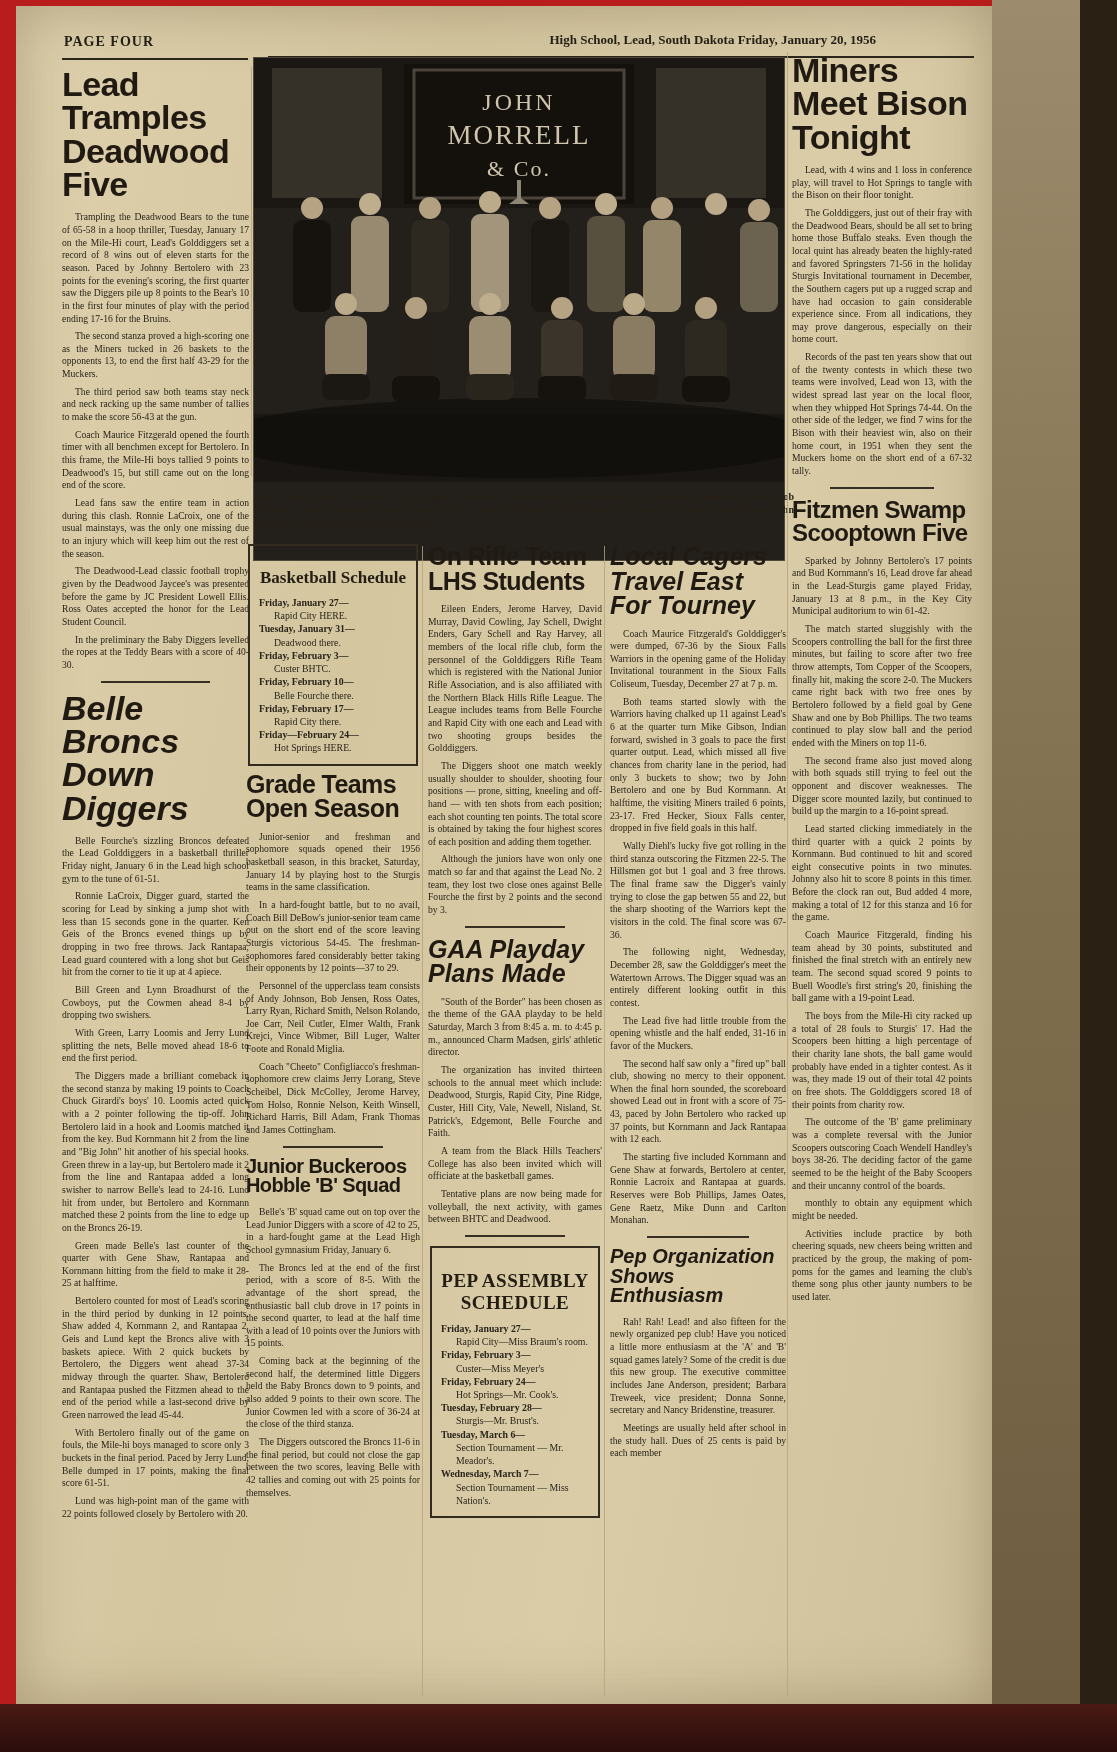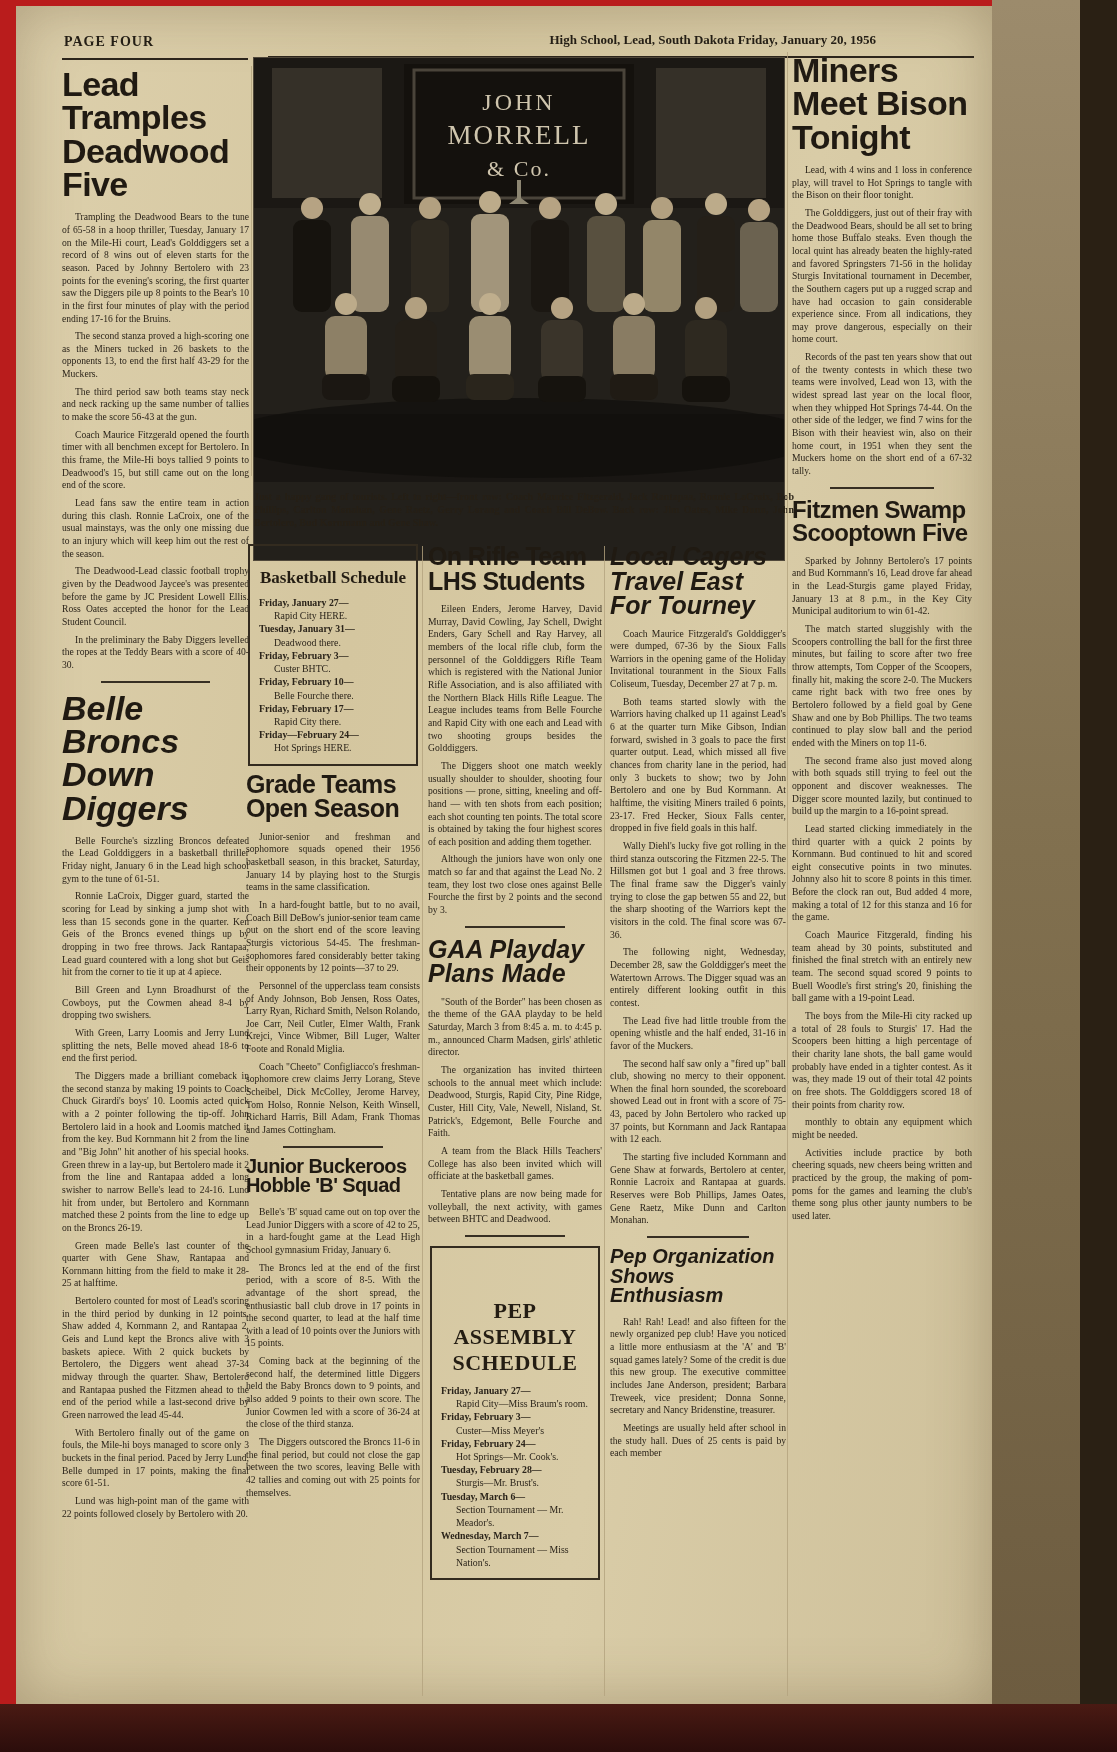--- a/index.html
+++ b/index.html
@@ -33,21 +33,21 @@
   .rule-sep{width:58%;margin:9px auto 9px;border-top:2px solid #372f23;}
   
   .photo-wrap{position:absolute;left:238px;top:52px;width:530px;height:502px;
     background:#23201b;box-shadow:0 0 0 1px #50483a;}
   .caption{position:absolute;left:238px;top:484px;width:540px;
     font:bold 10px "Liberation Serif",serif;line-height:1.3;text-align:justify;color:#261f15;}
   
   .schbox{border:2px solid #332b1f;padding:22px 9px 9px;margin:4px 2px 6px;}
   .sch-title{font-family:"Liberation Serif",serif;font-weight:bold;font-size:17px;
     text-align:center;color:#241d13;margin:0 0 8px;}
-  .sch-title.caps{font-size:22px;letter-spacing:.5px;margin-top:28px;}
+  .sch-title.caps{font-size:19px;letter-spacing:.5px;}
   .sch-date{font:bold 9.8px "Liberation Serif",serif;color:#2b241a;line-height:1.35;}
   .sch-detail{font:9.8px "Liberation Serif",serif;color:#2b241a;line-height:1.35;padding-left:15px;}
   .vrule{position:absolute;width:0;border-left:1px solid #a5967400;}
   .vr{border-left:1px solid #b3a27e;opacity:.8;}
   .sign-text{font-family:"Liberation Serif",serif;fill:#cfc5ad;}
 </style>
 </head>
 <body>
 
 <div id="stage">
@@ -291,20 +291,21 @@
       <div class="rule-sep"></div>
       <section>
         <h1 class="headline hl-24">Fitzmen Swamp Scooptown Five</h1>
         <div>
             <p class="para">Sparked by Johnny Bertolero's 17 points and Bud Kornmann's 16, Lead drove far ahead in the Lead-Sturgis game played Friday, January 13 at 8 p.m., in the Key City Municipal auditorium to win 61-42.</p>
             <p class="para">The match started sluggishly with the Scoopers controlling the ball for the first three minutes, but failing to score after two free throw attempts, Tom Copper of the Scoopers, finally hit, making the score 2-0. The Muckers came right back with two free ones by Bertolero followed by a field goal by Gene Shaw and one by Bob Phillips. The two teams continued to play slow ball and the period ended with the Miners on top 11-6.</p>
             <p class="para">The second frame also just moved along with both squads still trying to feel out the opponent and discover weaknesses. The Digger score mounted lazily, but continued to build up the margin to a 16-point spread.</p>
             <p class="para">Lead started clicking immediately in the third quarter with a quick 2 points by Kornmann. Bud continued to hit and scored eight consecutive points in two minutes. Johnny also hit to score 8 points in this timer. Before the clock ran out, Bud added 4 more, making a total of 12 for this stanza and 16 for the game.</p>
             <p class="para">Coach Maurice Fitzgerald, finding his team ahead by 30 points, substituted and finished the final stretch with an entirely new team. The second squad scored 9 points to Buell Woodle's first string's 20, finishing the ball game with a 19-point Lead.</p>
             <p class="para">The boys from the Mile-Hi city racked up a total of 28 fouls to Sturgis' 17. Had the Scoopers been hitting a high percentage of their charity lane shots, the ball game would probably have ended in a tighter contest. As it was, they made 19 out of their total 42 points on free shots. The Golddiggers scored 18 of their points from charity row.</p>
+            <p class="para">The outcome of the 'B' game preliminary was a complete reversal with the Junior Scoopers outscoring Coach Wendell Handley's boys 38-26. The deciding factor of the game seemed to be the height of the Baby Scoopers and their uncanny control of the boards.</p>
           </div>
       </section>
       <section>
         <div>
             <p class="para">monthly to obtain any equipment which might be needed.</p>
             <p class="para">Activities include practice by both cheering squads, new cheers being written and practiced by the group, the making of pom-poms for the games and learning the club's theme song plus other jaunty numbers to be used later.</p>
           </div>
       </section>
     </div>
 

